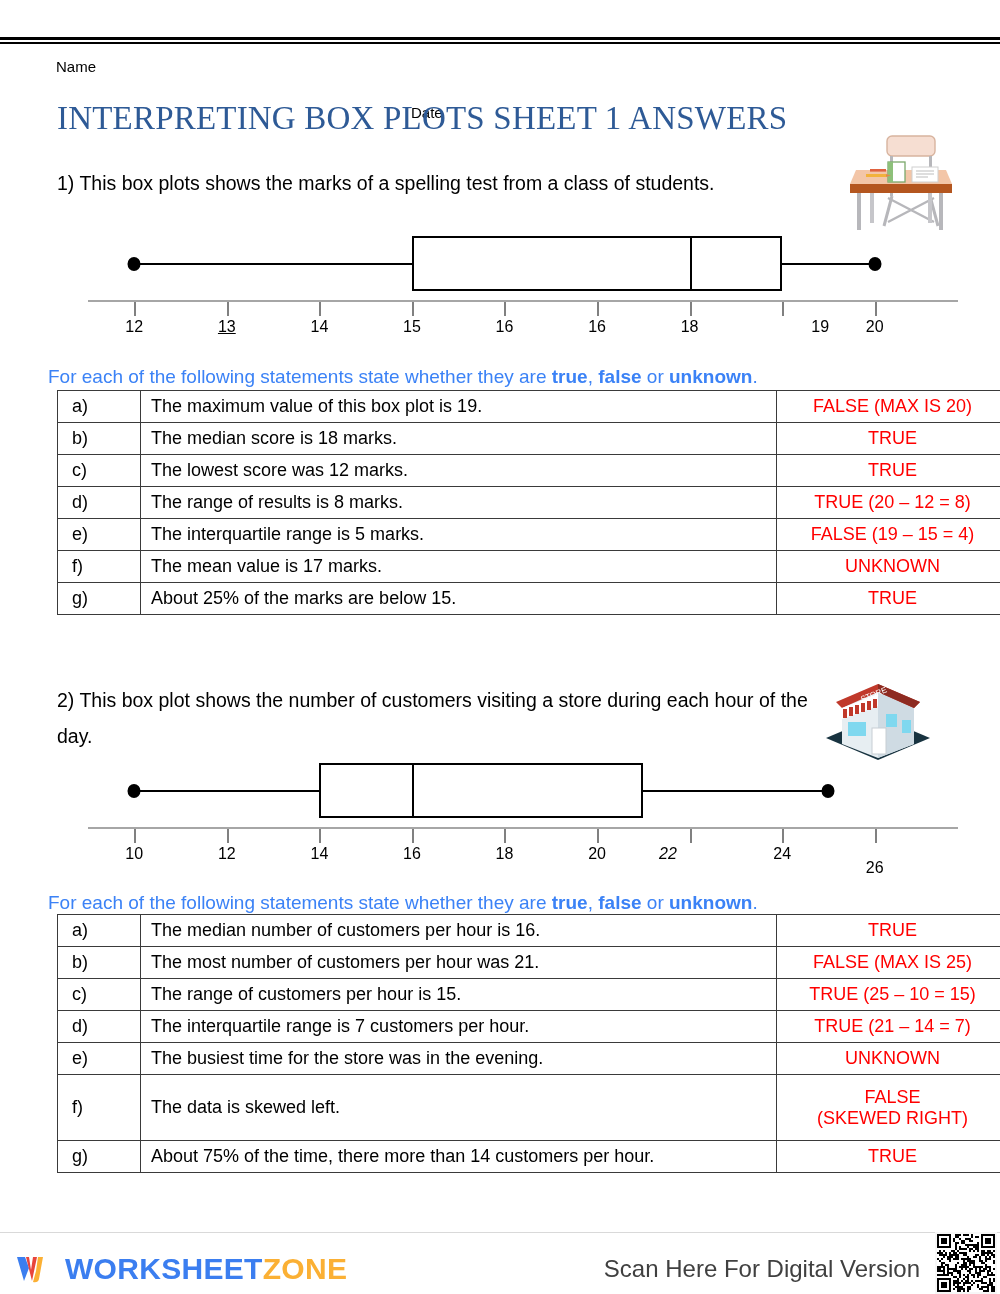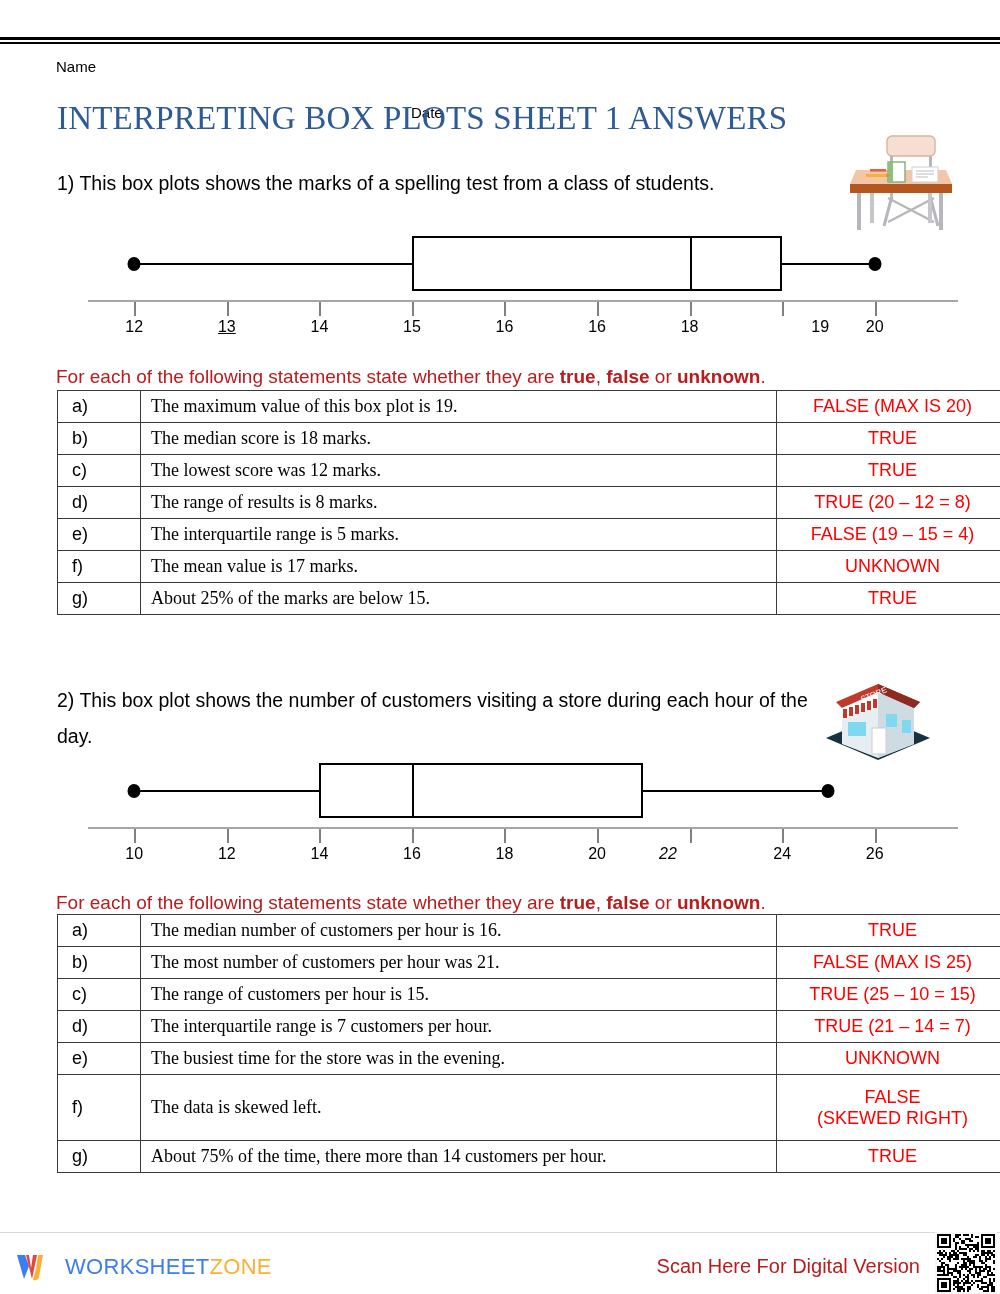--- a/index.html
+++ b/index.html
@@ -59,22 +59,22 @@
     font-size: 19.5px;
     line-height: 36px;
     color: #000;
   }
   #q1-text { top: 165px; left: 57px; width: 800px; }
   #q2-text { top: 672px; left: 57px; width: 760px; margin-top: 10px; }
 
   .prompt {
     position: absolute;
     font-size: 19px;
-    left: 56px;
-    color: #b91c1c;
+    left: 48px;
+    color: #3b82f6;
   }
   #prompt1 { top: 366px; }
   #prompt2 { top: 892px; }
   .prompt b { font-weight: bold; }
 
   
   .boxplot {
     position: absolute;
     left: 88px;
     width: 870px;
@@ -153,21 +153,20 @@
     vertical-align: middle;
   }
   .ans-table td.col-label {
     width: 58px;
     text-align: left;
     padding-left: 14px;
   }
   .ans-table td.col-stmt {
     width: 615px;
     text-align: left;
-    font-family: Liberation Serif, serif;
   }
   .ans-table td.col-ans {
     width: 211px;
     text-align: center;
     color: #ff0000;
     white-space: nowrap;
   }
   .ans-table td.col-ans .ans-u {
     display: inline-block;
   }
@@ -192,31 +191,31 @@
     height: 1px; background: #d9d9d9;
   }
   .brand {
     position: absolute;
     top: 1252px; left: 14px;
     display: flex;
     align-items: center;
     gap: 9px;
   }
   .brand-text {
-    font-size: 22px;
-    font-weight: normal;
+    font-size: 30px;
+    font-weight: bold;
     letter-spacing: 0.3px;
   }
   .brand-text .t-blue { color: #3b7ef0; }
   .brand-text .t-orange { color: #fbb034; }
   .scan-text {
     position: absolute;
     top: 1255px; right: 80px;
-    font-size: 20px;
-    color: #b91c1c;
+    font-size: 24px;
+    color: #404040;
     white-space: nowrap;
   }
   .qr {
     position: absolute;
     top: 1232px; right: 3px;
     width: 62px; height: 62px;
     background: #f7f7f7;
     padding: 2px;
     box-sizing: border-box;
   }
@@ -371,21 +370,21 @@
     <div class="bp-ticklabel" style="left: 323.936px;">16</div>
     <div class="bp-tick" style="left: 416.489px;"></div>
     <div class="bp-ticklabel" style="left: 416.489px;">18</div>
     <div class="bp-tick" style="left: 509.043px;"></div>
     <div class="bp-ticklabel" style="left: 509.043px;">20</div>
     <div class="bp-tick" style="left: 601.596px;"></div>
     <div class="bp-ticklabel" style="left: 580px; font-style: italic;">22</div>
     <div class="bp-tick" style="left: 694.149px;"></div>
     <div class="bp-ticklabel" style="left: 694.149px;">24</div>
     <div class="bp-tick" style="left: 786.702px;"></div>
-    <div class="bp-ticklabel" style="left: 786.702px;">26</div>
+    <div class="bp-ticklabel" style="left: 786.702px; margin-top: 14px;">26</div>
     <div class="bp-whisker" style="left: 46.2766px; width: 185.106px;"></div>
     <div class="bp-whisker" style="left: 555.319px; width: 185.106px;"></div>
     <div class="bp-cap" style="left: 46.2766px;"></div>
     <div class="bp-cap" style="left: 740.426px;"></div>
     <div class="bp-box" style="left: 231.383px; width: 323.936px;"></div>
     <div class="bp-median" style="left: 323.936px;"></div>
   </div>
 
 <div class="prompt" id="prompt2">
   <span>For each of the following statements state whether they are </span><b>true</b><span>, </span><b>false</b><span> or </span><b>unknown</b><span>.</span>

